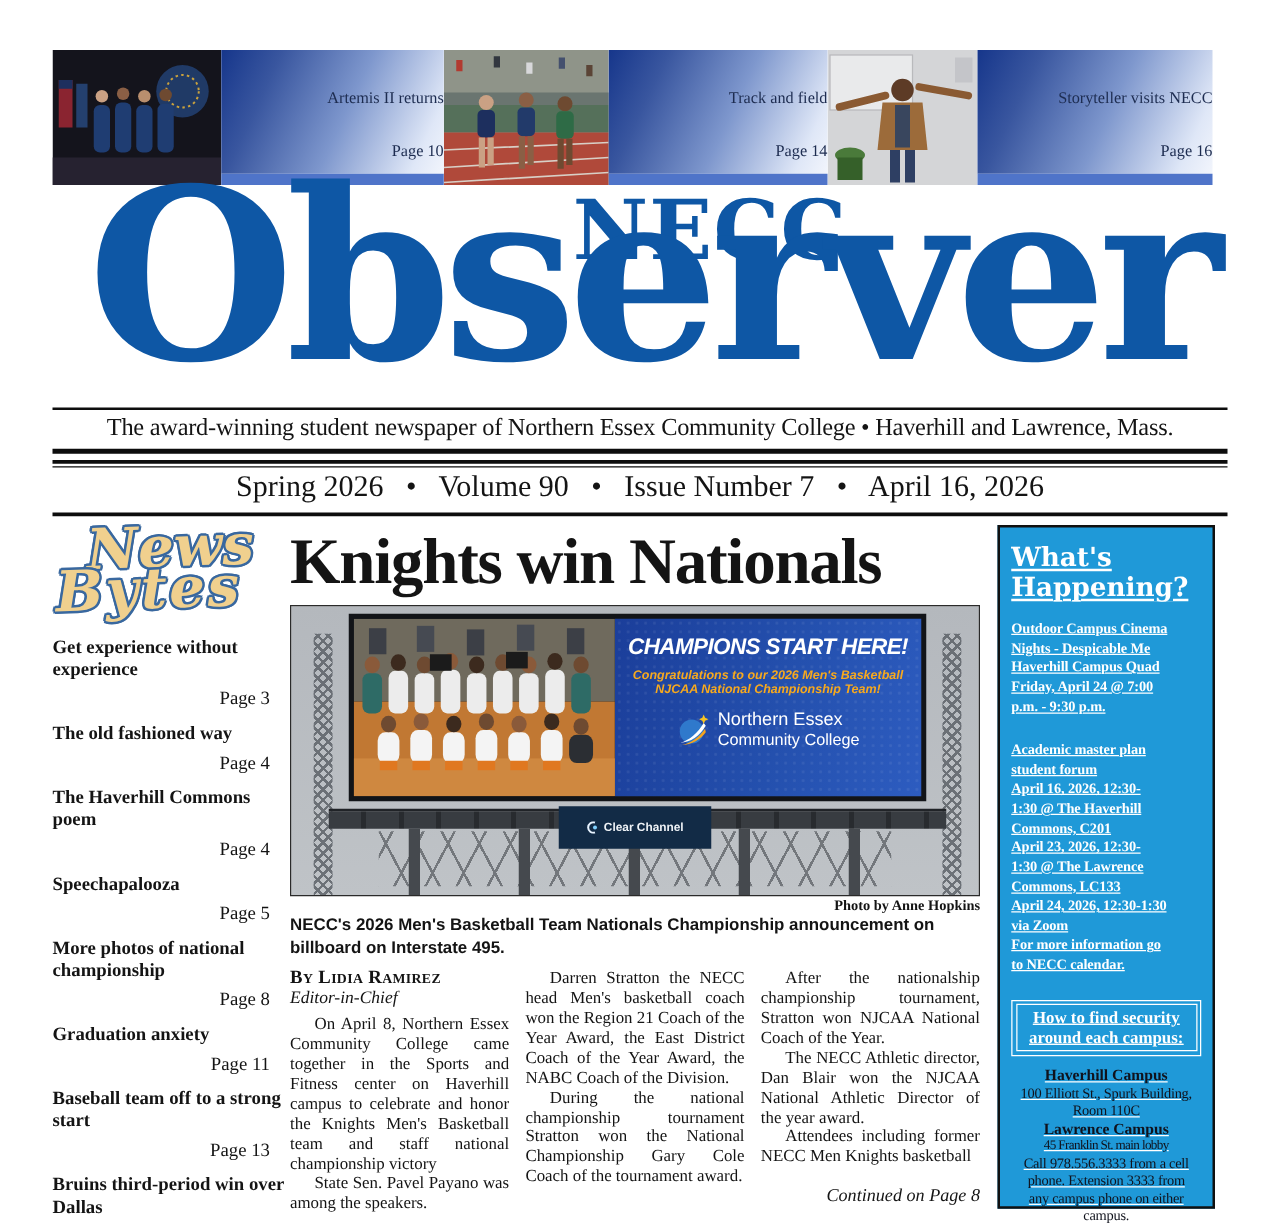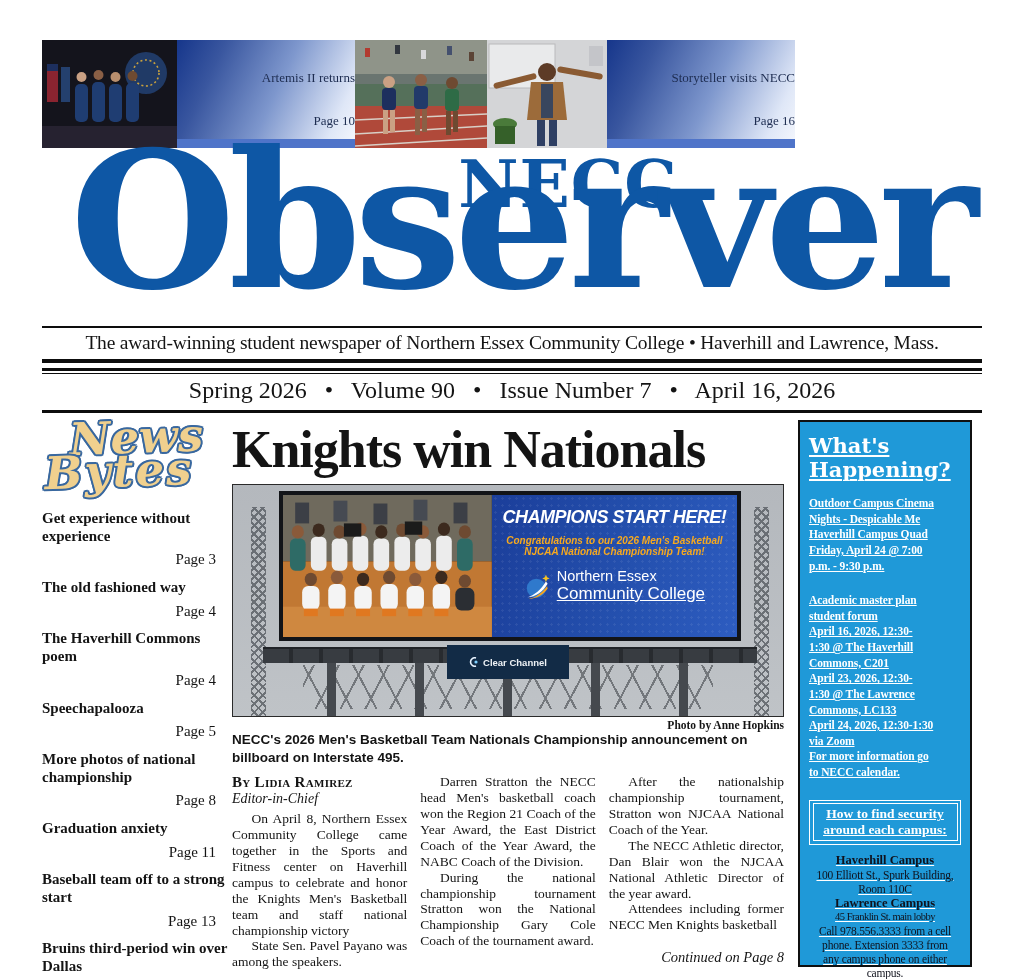--- a/index.html
+++ b/index.html
@@ -56,21 +56,21 @@
   .bb-photo { width:46%; }
   .bb-photo svg { display:block; width:100%; height:100%; }
   .bb-ad { flex:1; color:#fff; padding:12px 8px 6px; display:flex; flex-direction:column; align-items:center;
            font-family:"Liberation Sans", sans-serif;
            background:radial-gradient(rgba(255,255,255,.07) 1px,transparent 1.4px) 0 0/7px 7px,
                       linear-gradient(105deg,#1b3e9a 0%,#2450ae 55%,#2d5cc0 100%); }
   .bb-line1 { font:italic bold 18px "Liberation Sans", sans-serif; letter-spacing:-0.5px; white-space:nowrap; }
   .bb-line2 { margin-top:7px; } 
   .bb-line2,.bb-line3 { font:italic bold 10px "Liberation Sans", sans-serif; color:#f7a91e; white-space:nowrap; }
   .bb-logo-row { display:flex; align-items:center; gap:6px; margin-top:12px; }
-  .lg1 { font-size:14.5px; } .lg2 { font-size:17px;text-decoration:underline; } .bb-logo-text { line-height:1.08; }
+  .lg1 { font-size:14.5px; } .lg2 { font-size:13px; } .bb-logo-text { line-height:1.08; }
   .catwalk { position:absolute; left:30px; right:26px; top:162px; height:16px; border-top:2px solid #202327;
              background:repeating-linear-gradient(90deg,#383c41 0 26px,#282b2f 26px 30px); }
   .cc-plate { position:absolute; left:50%; transform:translateX(-50%); top:160px; width:122px; height:34px;
               background:#122b46; color:#eef2f6; font:bold 9.5px "Liberation Sans", sans-serif;
               display:flex; align-items:center; justify-content:center; gap:4px; }
   .leg { position:absolute; top:178px; bottom:0; width:9px; background:#45494e; }
   .leg1{left:17%}.leg2{left:33%}.leg3{left:49%}.leg4{left:65%}.leg5{left:81%}
   .braces { position:absolute; left:70px; right:70px; top:180px; height:44px; opacity:.65;
             background:repeating-linear-gradient(62deg,transparent 0 20px,#4c5055 20px 22px),
                        repeating-linear-gradient(-62deg,transparent 0 20px,#4c5055 20px 22px); }
@@ -147,20 +147,24 @@
           <circle cx="66" cy="40" r="6" fill="#8a5f45"></circle>
             <rect x="59" y="46" width="14" height="23" rx="4" fill="#223a6a"></rect>
           <rect x="60" y="69" width="5" height="26" fill="#8a5f45"></rect>
             <rect x="67" y="69" width="5" height="23" fill="#8a5f45"></rect>
           <circle cx="97" cy="43" r="6" fill="#6e4a31"></circle>
             <rect x="90" y="49" width="14" height="22" rx="4" fill="#2e6b46"></rect>
           <rect x="91" y="71" width="5" height="24" fill="#6e4a31"></rect>
             <rect x="98" y="71" width="5" height="21" fill="#6e4a31"></rect>
         </g>
       </svg>
+    </div>
+    <div class="teaser w4">
+      <div class="t-label">Track and field</div>
+      <div class="t-page">Page 14</div>
     </div>
     <div class="bphoto w5">
       <svg viewBox="0 0 120 108" preserveAspectRatio="none">
         <rect width="120" height="108" fill="#d4d5d7"></rect>
         <rect x="2" y="4" width="66" height="44" fill="#e9eaeb" stroke="#b9babc"></rect>
         <rect x="102" y="6" width="14" height="20" fill="#c4c5c9"></rect>
         <rect x="6" y="38" width="44" height="6" rx="3" fill="#8a5a32" transform="rotate(-14 28 41)"></rect>
         <rect x="70" y="30" width="46" height="6" rx="3" fill="#8a5a32" transform="rotate(10 93 33)"></rect>
         <circle cx="60" cy="32" r="9" fill="#5d3b26"></circle>
         <path d="M44 42 L76 42 L80 80 L40 80 Z" fill="#9c6b3a"></path>

